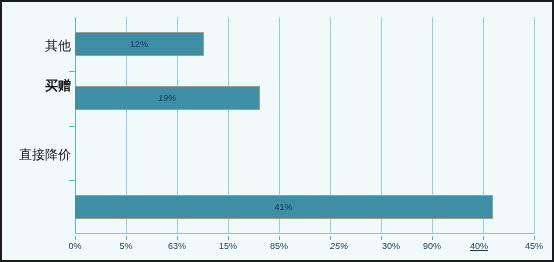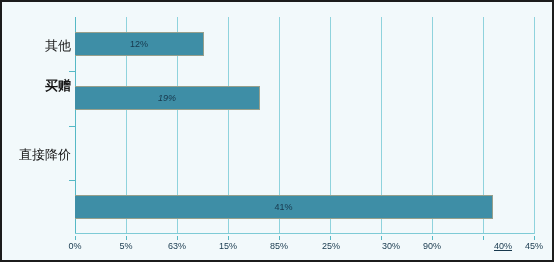--- a/index.html
+++ b/index.html
@@ -187,27 +187,27 @@
       <div class="xtick-label" style="left: 0px; color: rgb(23, 56, 77);">0%</div>
       <div class="xtick-mark" style="left: 51px; background: rgb(86, 185, 198);"></div>
       <div class="xtick-label" style="left: 51px; color: rgb(23, 56, 77);">5%</div>
       <div class="xtick-mark" style="left: 102px; background: rgb(86, 185, 198);"></div>
       <div class="xtick-label" style="left: 102px; color: rgb(23, 56, 77);">63%</div>
       <div class="xtick-mark" style="left: 153px; background: rgb(86, 185, 198);"></div>
       <div class="xtick-label" style="left: 153px; color: rgb(23, 56, 77);">15%</div>
       <div class="xtick-mark" style="left: 204px; background: rgb(86, 185, 198);"></div>
       <div class="xtick-label" style="left: 204px; color: rgb(23, 56, 77);">85%</div>
       <div class="xtick-mark" style="left: 255px; background: rgb(86, 185, 198);"></div>
-      <div class="xtick-label" style="left: 256px; color: rgb(23, 56, 77);">25%</div>
+      <div class="xtick-label" style="left: 264px; color: rgb(23, 56, 77); font-style: italic;">25%</div>
       <div class="xtick-mark" style="left: 306px; background: rgb(86, 185, 198);"></div>
       <div class="xtick-label" style="left: 316px; color: rgb(23, 56, 77);">30%</div>
       <div class="xtick-mark" style="left: 357px; background: rgb(86, 185, 198);"></div>
       <div class="xtick-label" style="left: 357px; color: rgb(23, 56, 77);">90%</div>
       <div class="xtick-mark" style="left: 408px; background: rgb(86, 185, 198);"></div>
-      <div class="xtick-label" style="left: 428px; color: rgb(23, 56, 77); text-decoration: underline;">40%</div>
+      <div class="xtick-label" style="left: 404px; color: rgb(23, 56, 77); text-decoration: underline;">40%</div>
       <div class="xtick-mark" style="left: 459px; background: rgb(86, 185, 198);"></div>
       <div class="xtick-label" style="left: 459px; color: rgb(23, 56, 77);">45%</div>
     </div>
 
 <div class="ytick" style="top: 69.25px; background: rgb(86, 185, 198); position: absolute;"></div>
     <div class="ytick" style="top: 123.5px; background: rgb(86, 185, 198); position: absolute;"></div>
     <div class="ytick" style="top: 177.75px; background: rgb(86, 185, 198); position: absolute;"></div>
   </div>
 
 </body></html>

